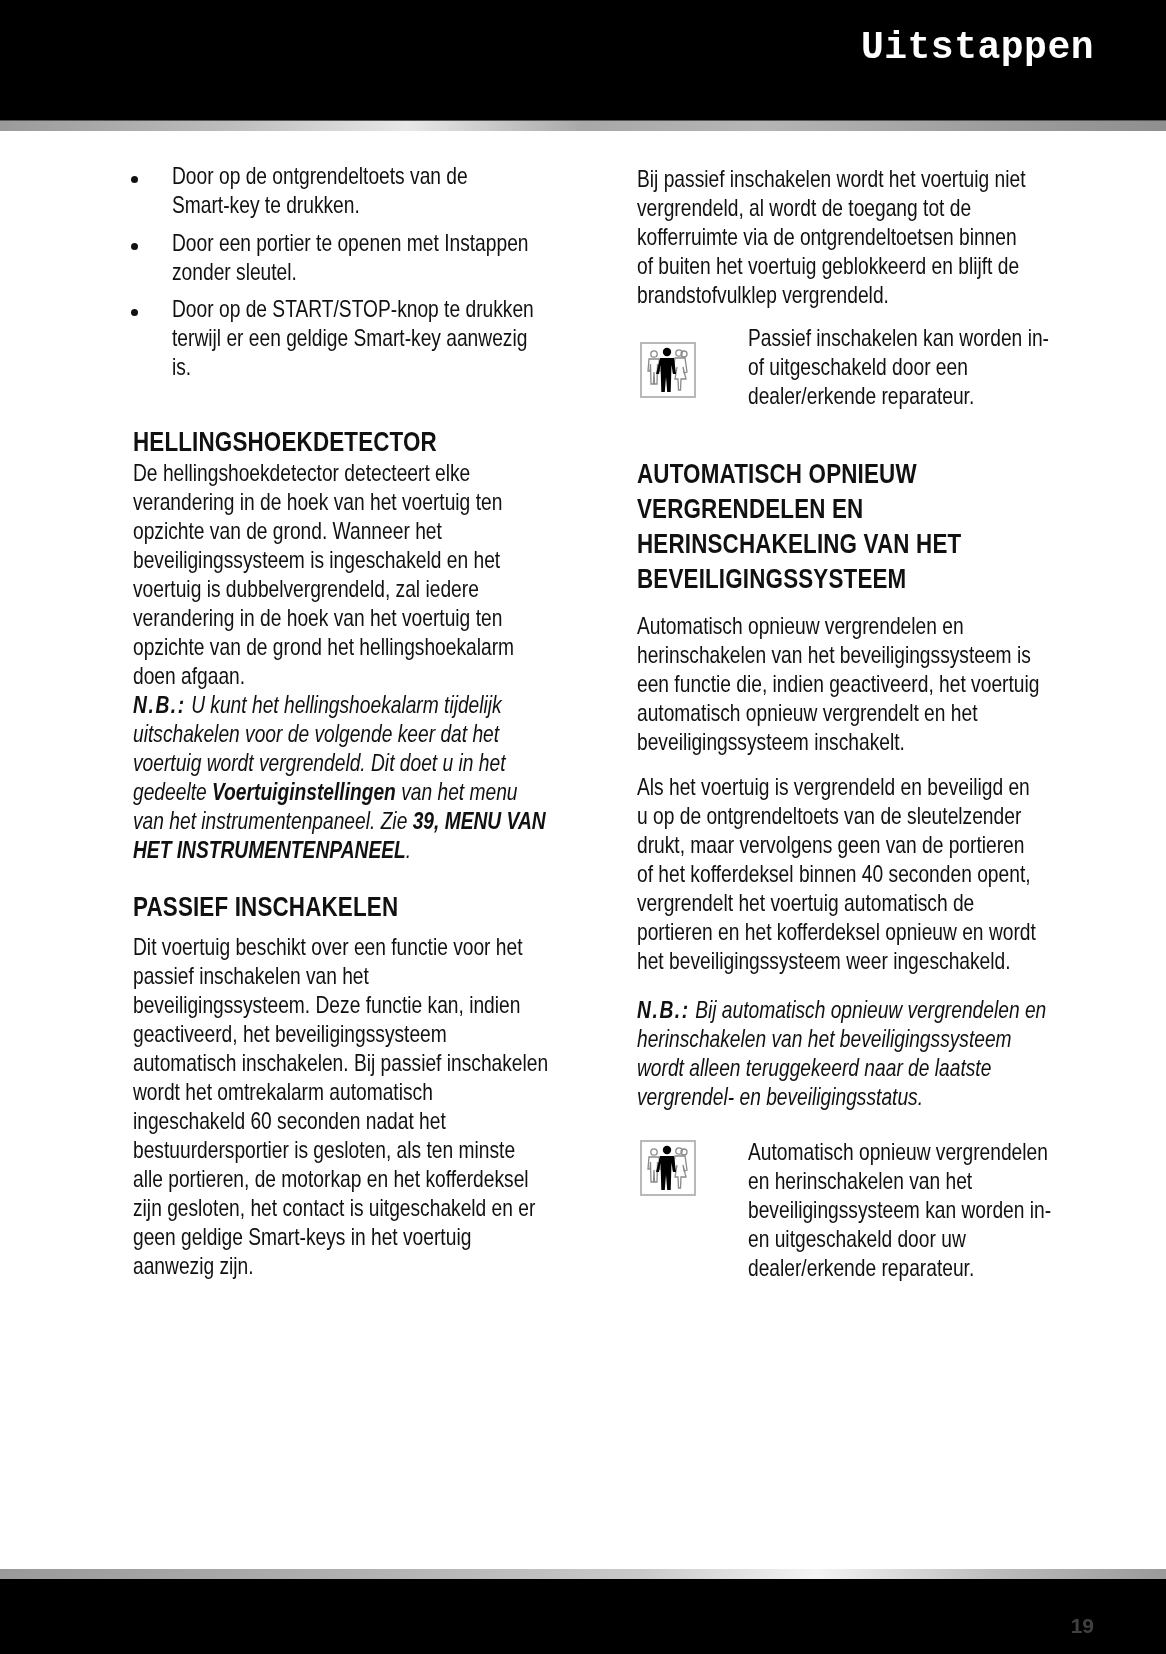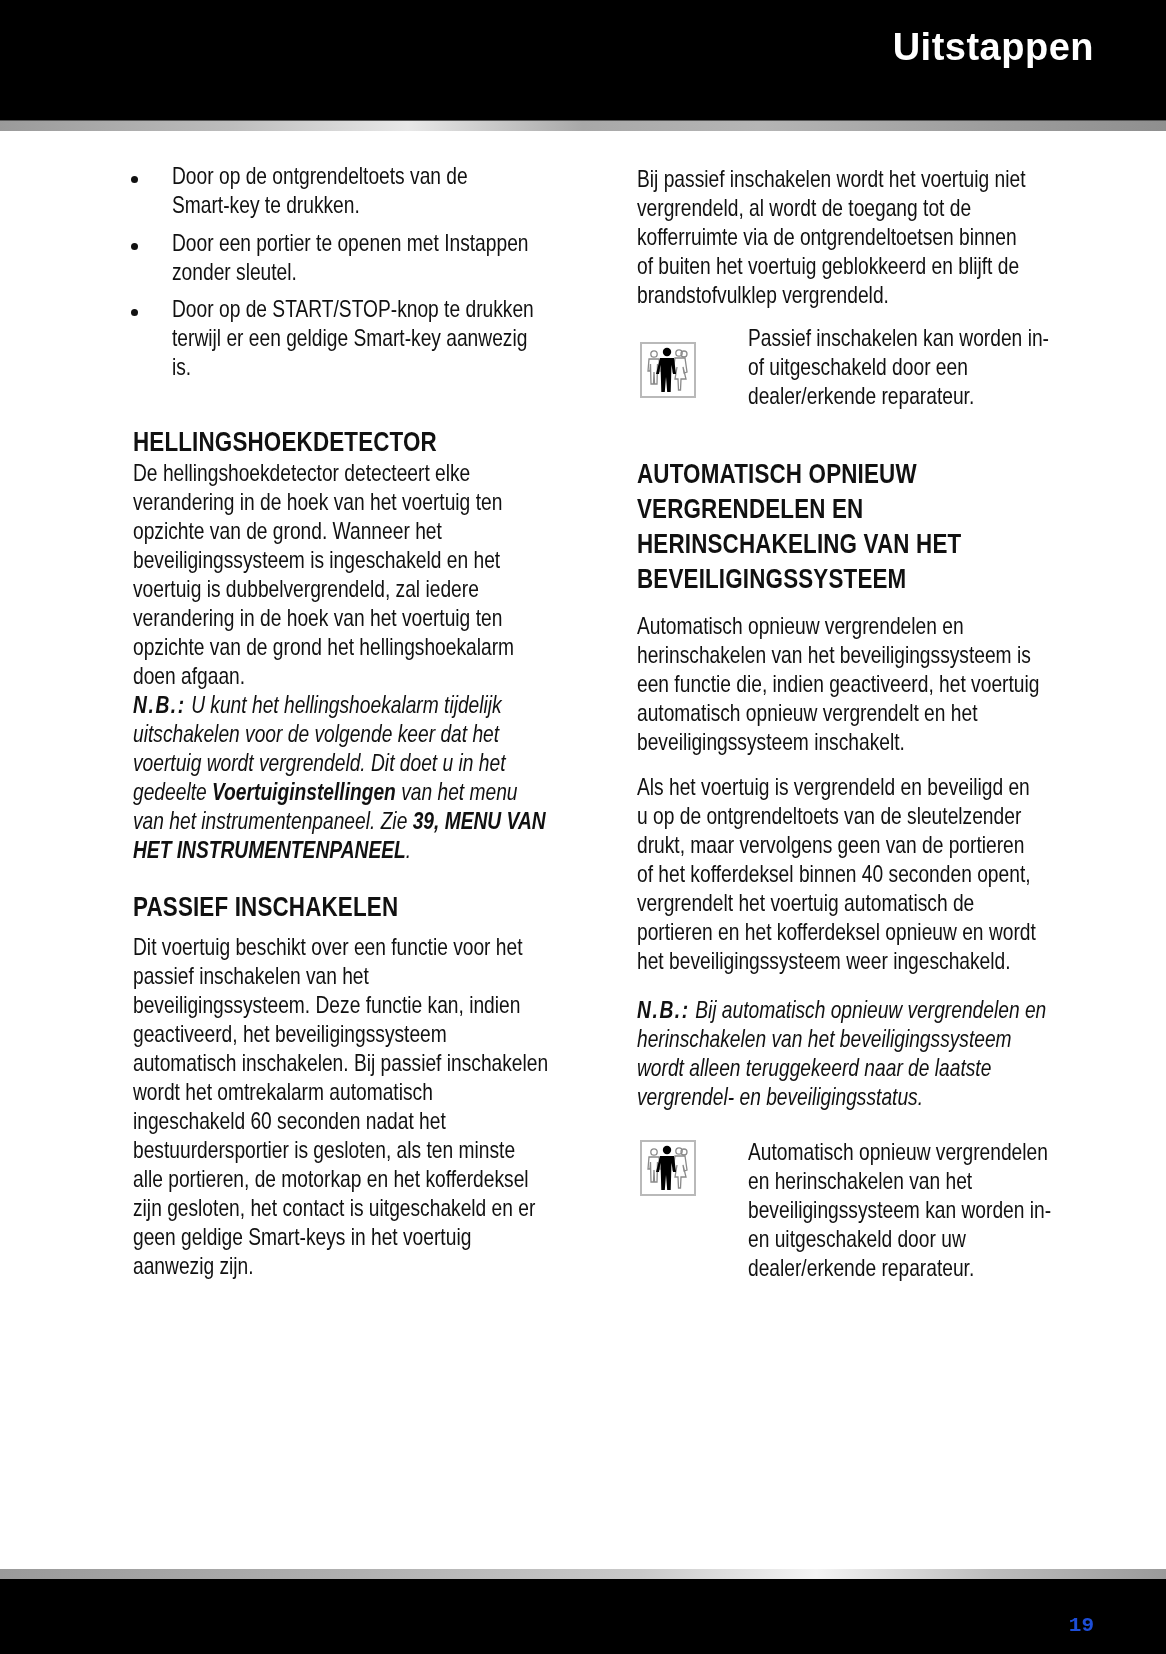--- a/index.html
+++ b/index.html
@@ -4,28 +4,28 @@
 <style>
   html, body { margin: 0; padding: 0; background: #ffffff; }
   body { width: 1166px; height: 1654px; position: relative; overflow: hidden;
          font-family: "Liberation Sans", sans-serif; color: #111; }
 
   .header-band { position: absolute; left: 0; top: 0; width: 1166px; height: 120px; background: #000; }
   .header-strip { position: absolute; left: 0; top: 120px; width: 1166px; height: 10px;
     background: linear-gradient(90deg, #9a9a9a 0%, #bdbdbd 20%, #e8e8e8 35%, #a8a8a8 50%, #b5b5b5 65%, #9d9d9d 85%, #8f8f8f 100%);
     border-top: 1px solid #555; }
   .header-title { position: absolute; right: 72px; top: 26px; color: #fff; font-weight: bold;
-    font-size: 38px; letter-spacing: 0.5px; font-family: Liberation Sans, sans-serif; }
+    font-size: 38px; letter-spacing: 0.5px; font-family: Liberation Mono, monospace; }
 
   .footer-strip { position: absolute; left: 0; top: 1569px; width: 1166px; height: 10px;
     background: linear-gradient(90deg, #9a9a9a 0%, #b0b0b0 30%, #c9c9c9 55%, #f4f4f4 70%, #bdbdbd 85%, #9a9a9a 100%);
     border-bottom: 1px solid #444; }
   .footer-band { position: absolute; left: 0; top: 1579px; width: 1166px; height: 75px; background: #000; }
-  .page-number { position: absolute; right: 72px; top: 1614px; color: #1d4ed8; font-weight: bold;
-    font-size: 21px; font-family: Liberation Mono, monospace; }
+  .page-number { position: absolute; right: 72px; top: 1614px; color: #404040; font-weight: bold;
+    font-size: 21px; font-family: Liberation Sans, sans-serif; }
 
   
   .cond { position: absolute; transform-origin: 0 0; transform: scaleX(0.80); white-space: nowrap; }
   .line { display: block; height: 29px; line-height: 29px; font-size: 24px; }
   .h { font-weight: bold; font-size: 28px; line-height: 35px; height: 35px; display: block; letter-spacing: 0.2px; }
   .it { font-style: italic; }
   .b { font-weight: bold; }
   .nb { font-weight: bold; font-style: italic; letter-spacing: 2px; }
 
   .bullet-dot { position: absolute; width: 7px; height: 7px; border-radius: 50%; background: #111; }

